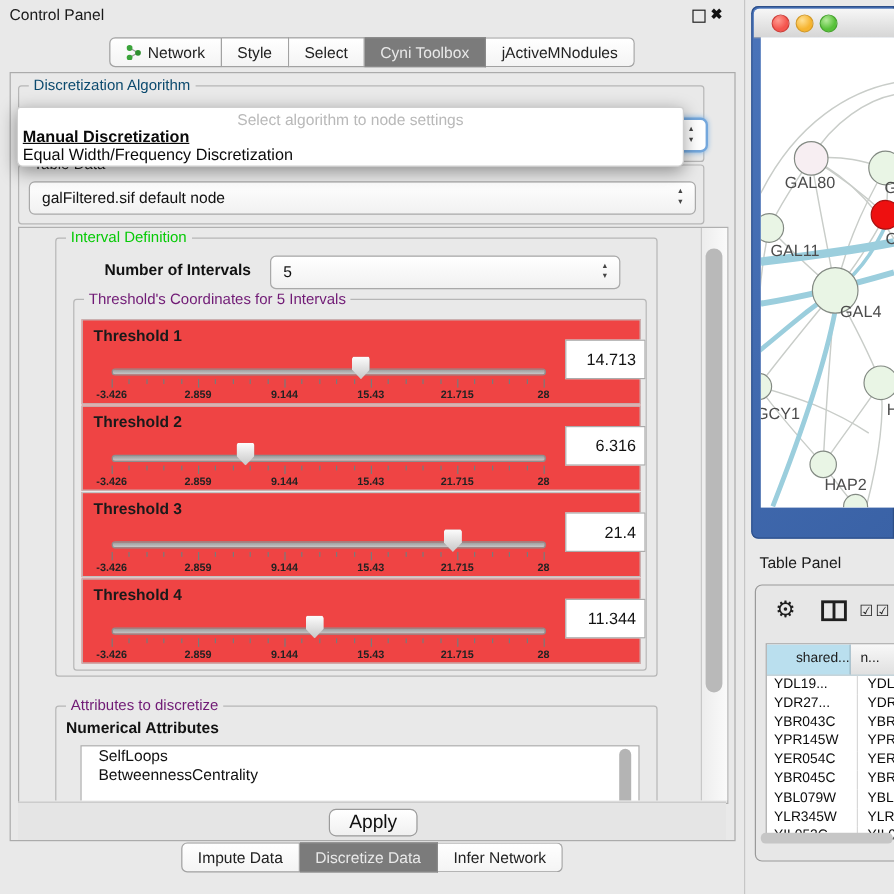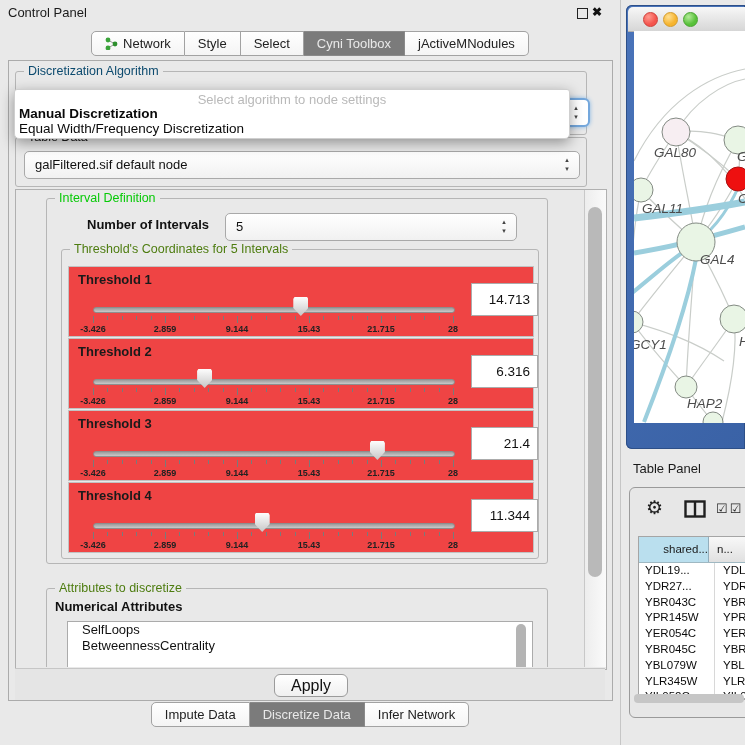--- a/index.html
+++ b/index.html
@@ -23,39 +23,39 @@
   .seg:first-child{border-left:1px solid #a2a2a2;border-radius:5px 0 0 5px;}
   .seg:last-child{border-radius:0 5px 5px 0;}
   .seg.active{background:#7b7b7b;color:#e9e9e9;border-color:#8a8a8a;}
 
   
   #main-panel{left:8px;top:60px;width:603px;height:639px;border:1px solid #ababab;background:#e9e9e9;}
   .groupbox{position:absolute;border:1px solid #b6b6b6;border-radius:3px;}
   .gtitle{position:absolute;top:-8px;left:8px;background:#e9e9e9;padding:0 4px;font-size:12.5px;white-space:nowrap;}
   .gtitle.gray{color:#0c4a6e;}
   .gtitle.green{color:#06ca06;}
-  .gtitle.blue{color:#4d7c0f;}
+  .gtitle.blue{color:#701a75;}
   .gtitle.black{color:#1a1a1a;}
 
   
   .combo{position:absolute;background:linear-gradient(#ffffff,#f1f1f1);border:1px solid #a9a9a9;
     border-radius:5px;font-size:13px;color:#111;}
   .combo .cval{position:absolute;left:10px;top:5px;white-space:nowrap;}
   .stepper{position:absolute;right:7px;top:3px;width:10px;font-size:7px;line-height:9px;color:#444;text-align:center;}
   .stepper::before{content:"\25B4";display:block;}
   .stepper::after{content:"\25BE";display:block;}
 
   
   #algo-combo-frag{left:534px;top:26px;width:36px;height:25px;background:#fff;border:2px solid #74a7dc;
     border-radius:6px;box-shadow:0 0 4px #86b6e4;}
   #algo-popup{left:5px;top:28px;width:554px;height:48px;background:#fff;border:1px solid #cfcfcf;
     border-radius:3px 3px 5px 5px;box-shadow:0 4px 14px rgba(0,0,0,.38);z-index:40;}
   .popup-placeholder{position:absolute;left:0;top:2px;width:100%;text-align:center;color:#b9b9b9;font-size:13px;}
   .popup-item{position:absolute;left:4px;font-size:13.5px;color:#0a0a0a;white-space:nowrap;}
-  .popup-item.b{font-weight:bold;}
+  .popup-item.b{font-weight:bold;text-decoration:underline;}
 
   
   #scrollpane{left:6px;top:128px;width:590px;height:479px;border:1px solid #b0b0b0;background:#e9e9e9;}
   #scrollcontent{position:absolute;left:0;top:0;width:568px;height:477px;overflow:hidden;}
   #v-scroll-track{position:absolute;right:0;top:0;width:21px;height:477px;
     background:linear-gradient(to right,#ededed,#fafafa);border-left:1px solid #c8c8c8;}
   #v-scroll-thumb{position:absolute;left:3px;top:17px;width:14px;height:370px;background:#b9b9b9;border-radius:7px;}
 
   
   .thr-box{position:absolute;left:6px;width:464px;height:69px;background:#ef4444;border:1px solid #c2c2c2;}
@@ -85,21 +85,21 @@
 
   
   #net-window{left:626px;top:5px;width:119px;height:444px;background:linear-gradient(135deg,#4a74ba,#3a62a6);
     border-radius:6px 0 0 6px;box-shadow:inset 0 0 0 1px #2d4f88;}
   #net-titlebar{position:absolute;left:2px;top:2px;right:0;height:24px;
     background:linear-gradient(#f7f7f7,#d6d6d6);border-radius:5px 0 0 0;border-bottom:1px solid #b0b0b0;}
   .tlight{position:absolute;top:5px;width:13px;height:13px;border-radius:50%;}
   #tl-close{left:15px;background:radial-gradient(circle at 35% 30%,#ff9a90,#f4554e 60%);border:1px solid #ce3f3a;}
   #tl-min{left:35px;background:radial-gradient(circle at 35% 30%,#ffe093,#f6b42f 60%);border:1px solid #d49b29;}
   #tl-zoom{left:55px;background:radial-gradient(circle at 35% 30%,#b4eb9a,#58c13a 60%);border:1px solid #47a42e;}
-  #net-canvas{position:absolute;left:8px;top:26px;width:111px;height:392px;background:#fff;overflow:hidden;font-style:italic;}
+  #net-canvas{position:absolute;left:8px;top:26px;width:111px;height:392px;background:#fff;overflow:hidden;}
 
   
   #tp-label{left:633px;top:461px;font-size:13px;color:#1a1a1a;}
   #table-window{left:629px;top:487px;width:116px;height:229px;background:#e7e7e7;border:1px solid #9a9a9a;
     border-radius:6px 0 0 6px;overflow:hidden;}
   #tp-gear{position:absolute;left:16px;top:8px;font-size:19px;color:#1f1f1f;}
   #tp-colicon{position:absolute;left:54px;top:12px;}
   #tp-checks{position:absolute;left:86px;top:13px;font-size:13px;color:#1f1f1f;letter-spacing:2px;}
   #tp-table{position:absolute;left:8px;top:48px;width:120px;height:162px;background:#fff;border:1px solid #a5a5a5;overflow:hidden;}
   #tp-header{display:flex;height:25px;border-bottom:1px solid #9fb8c2;}

